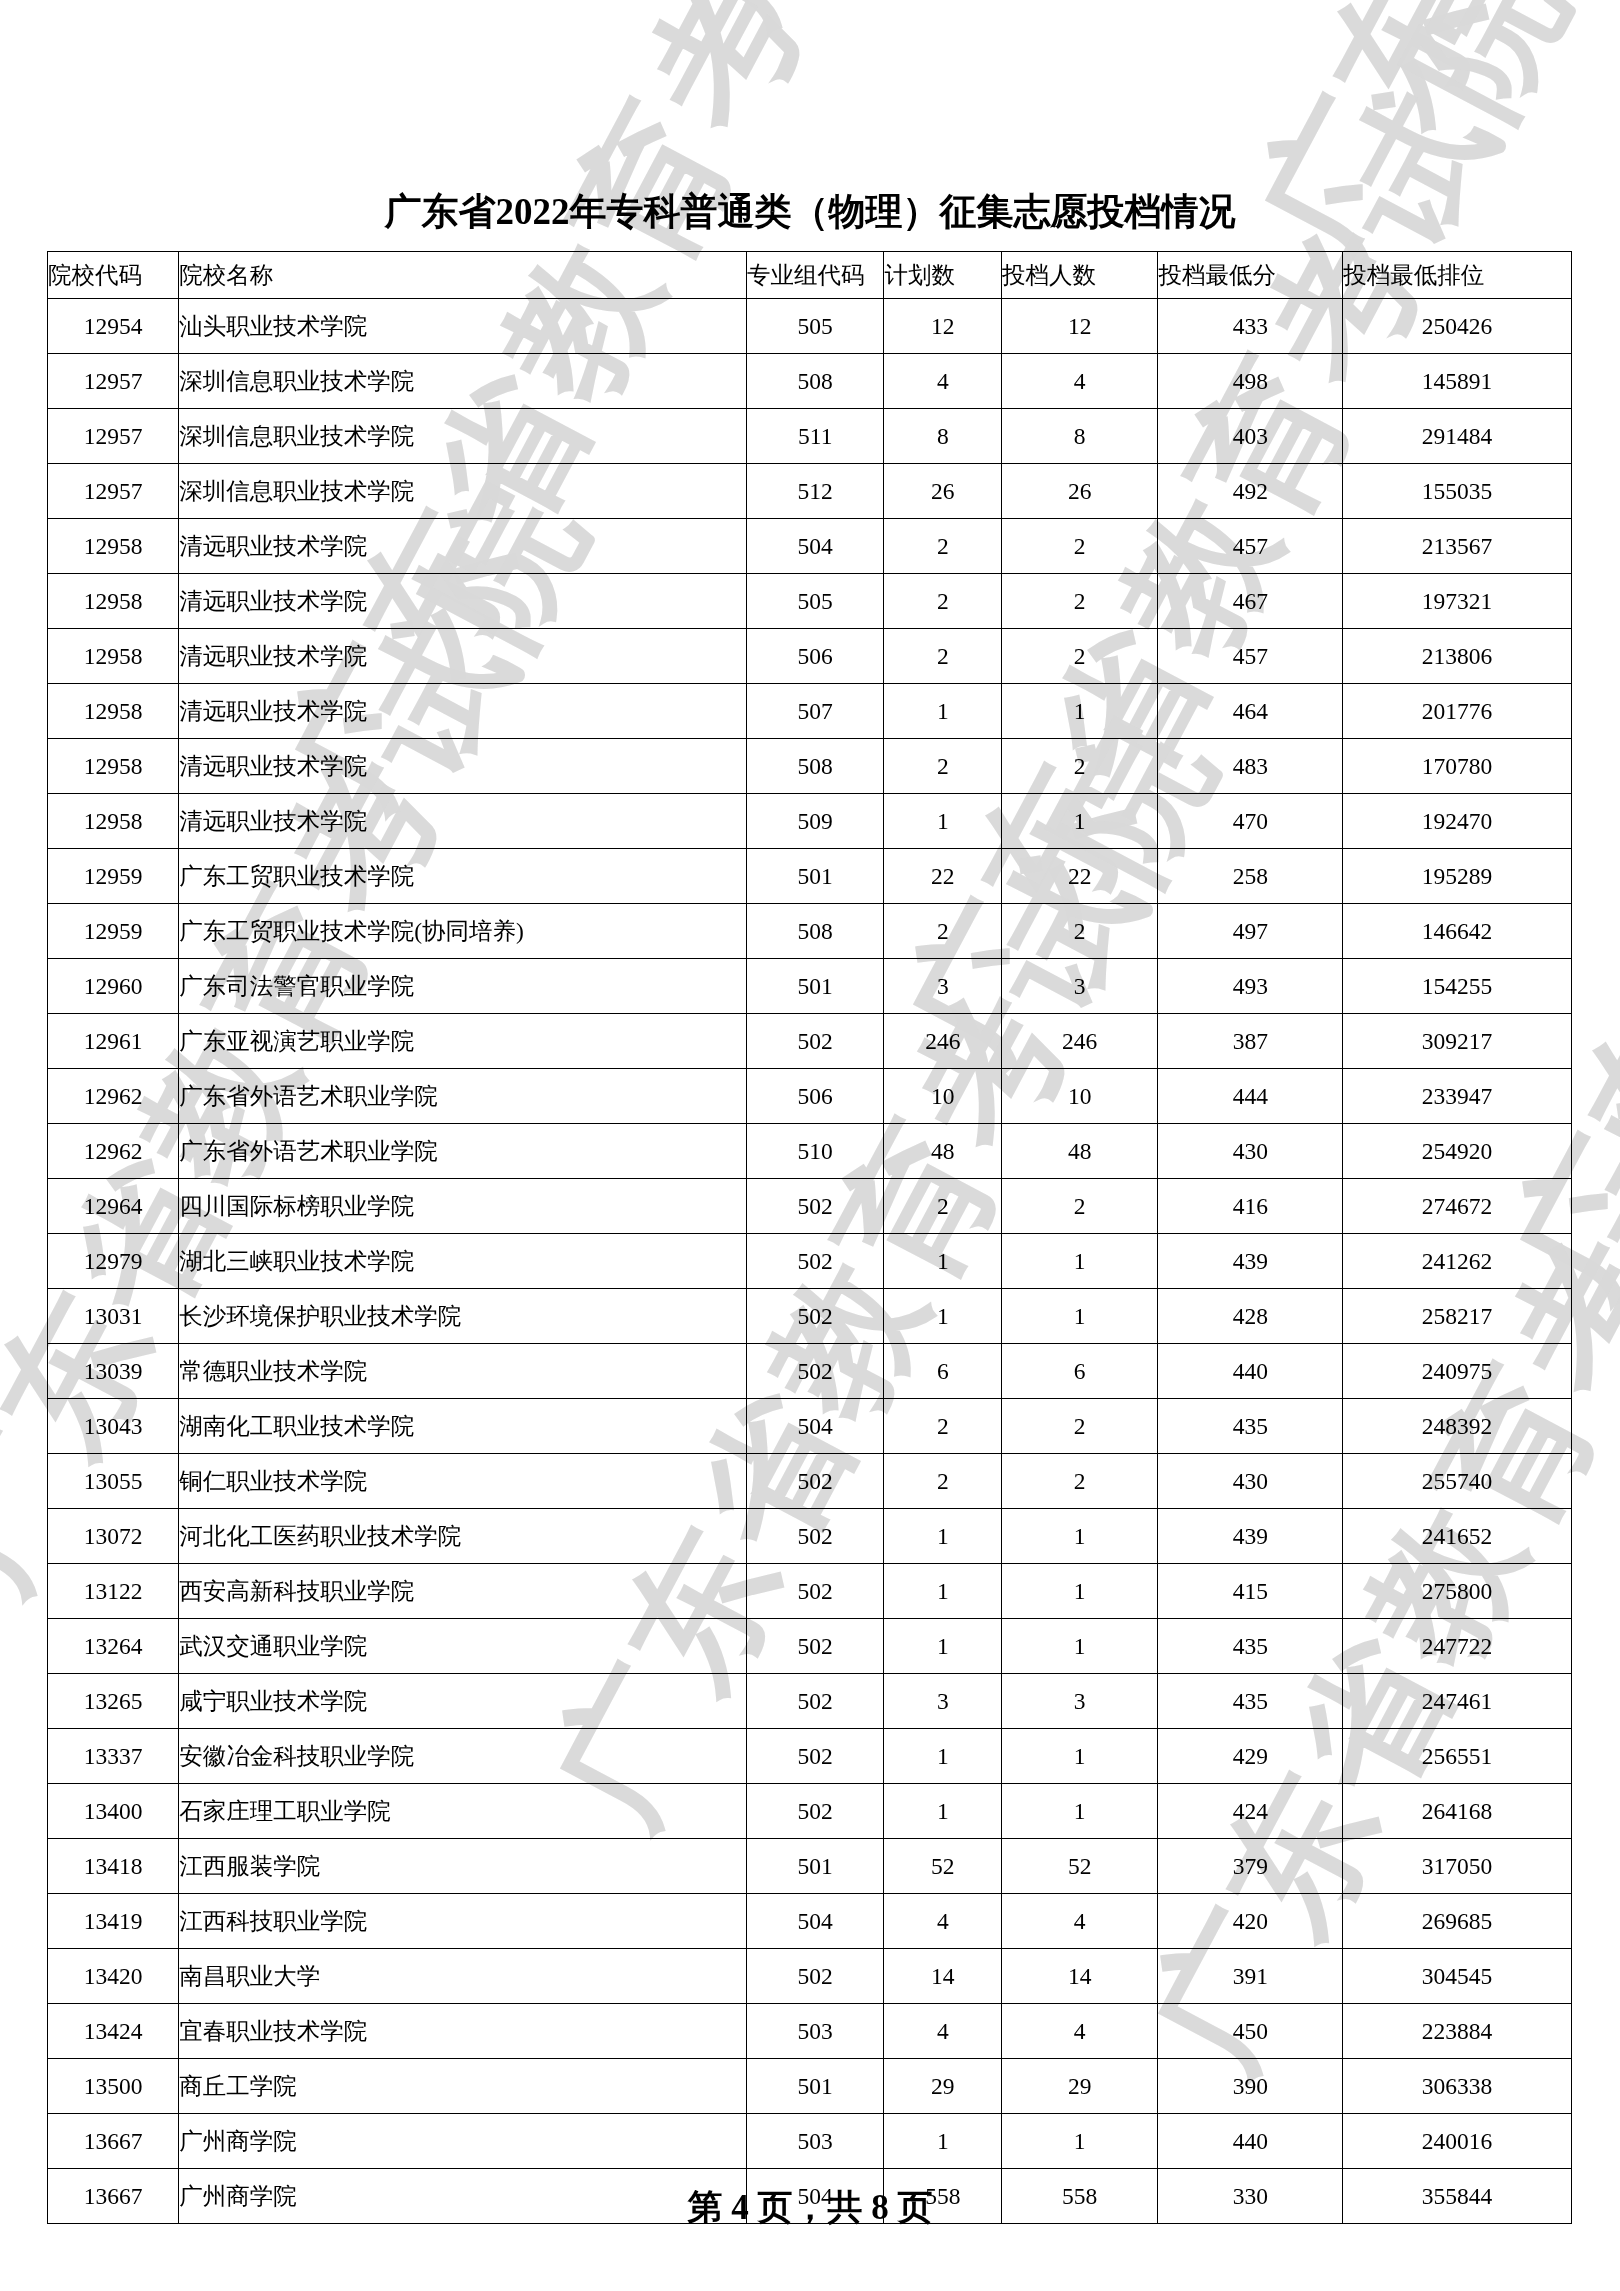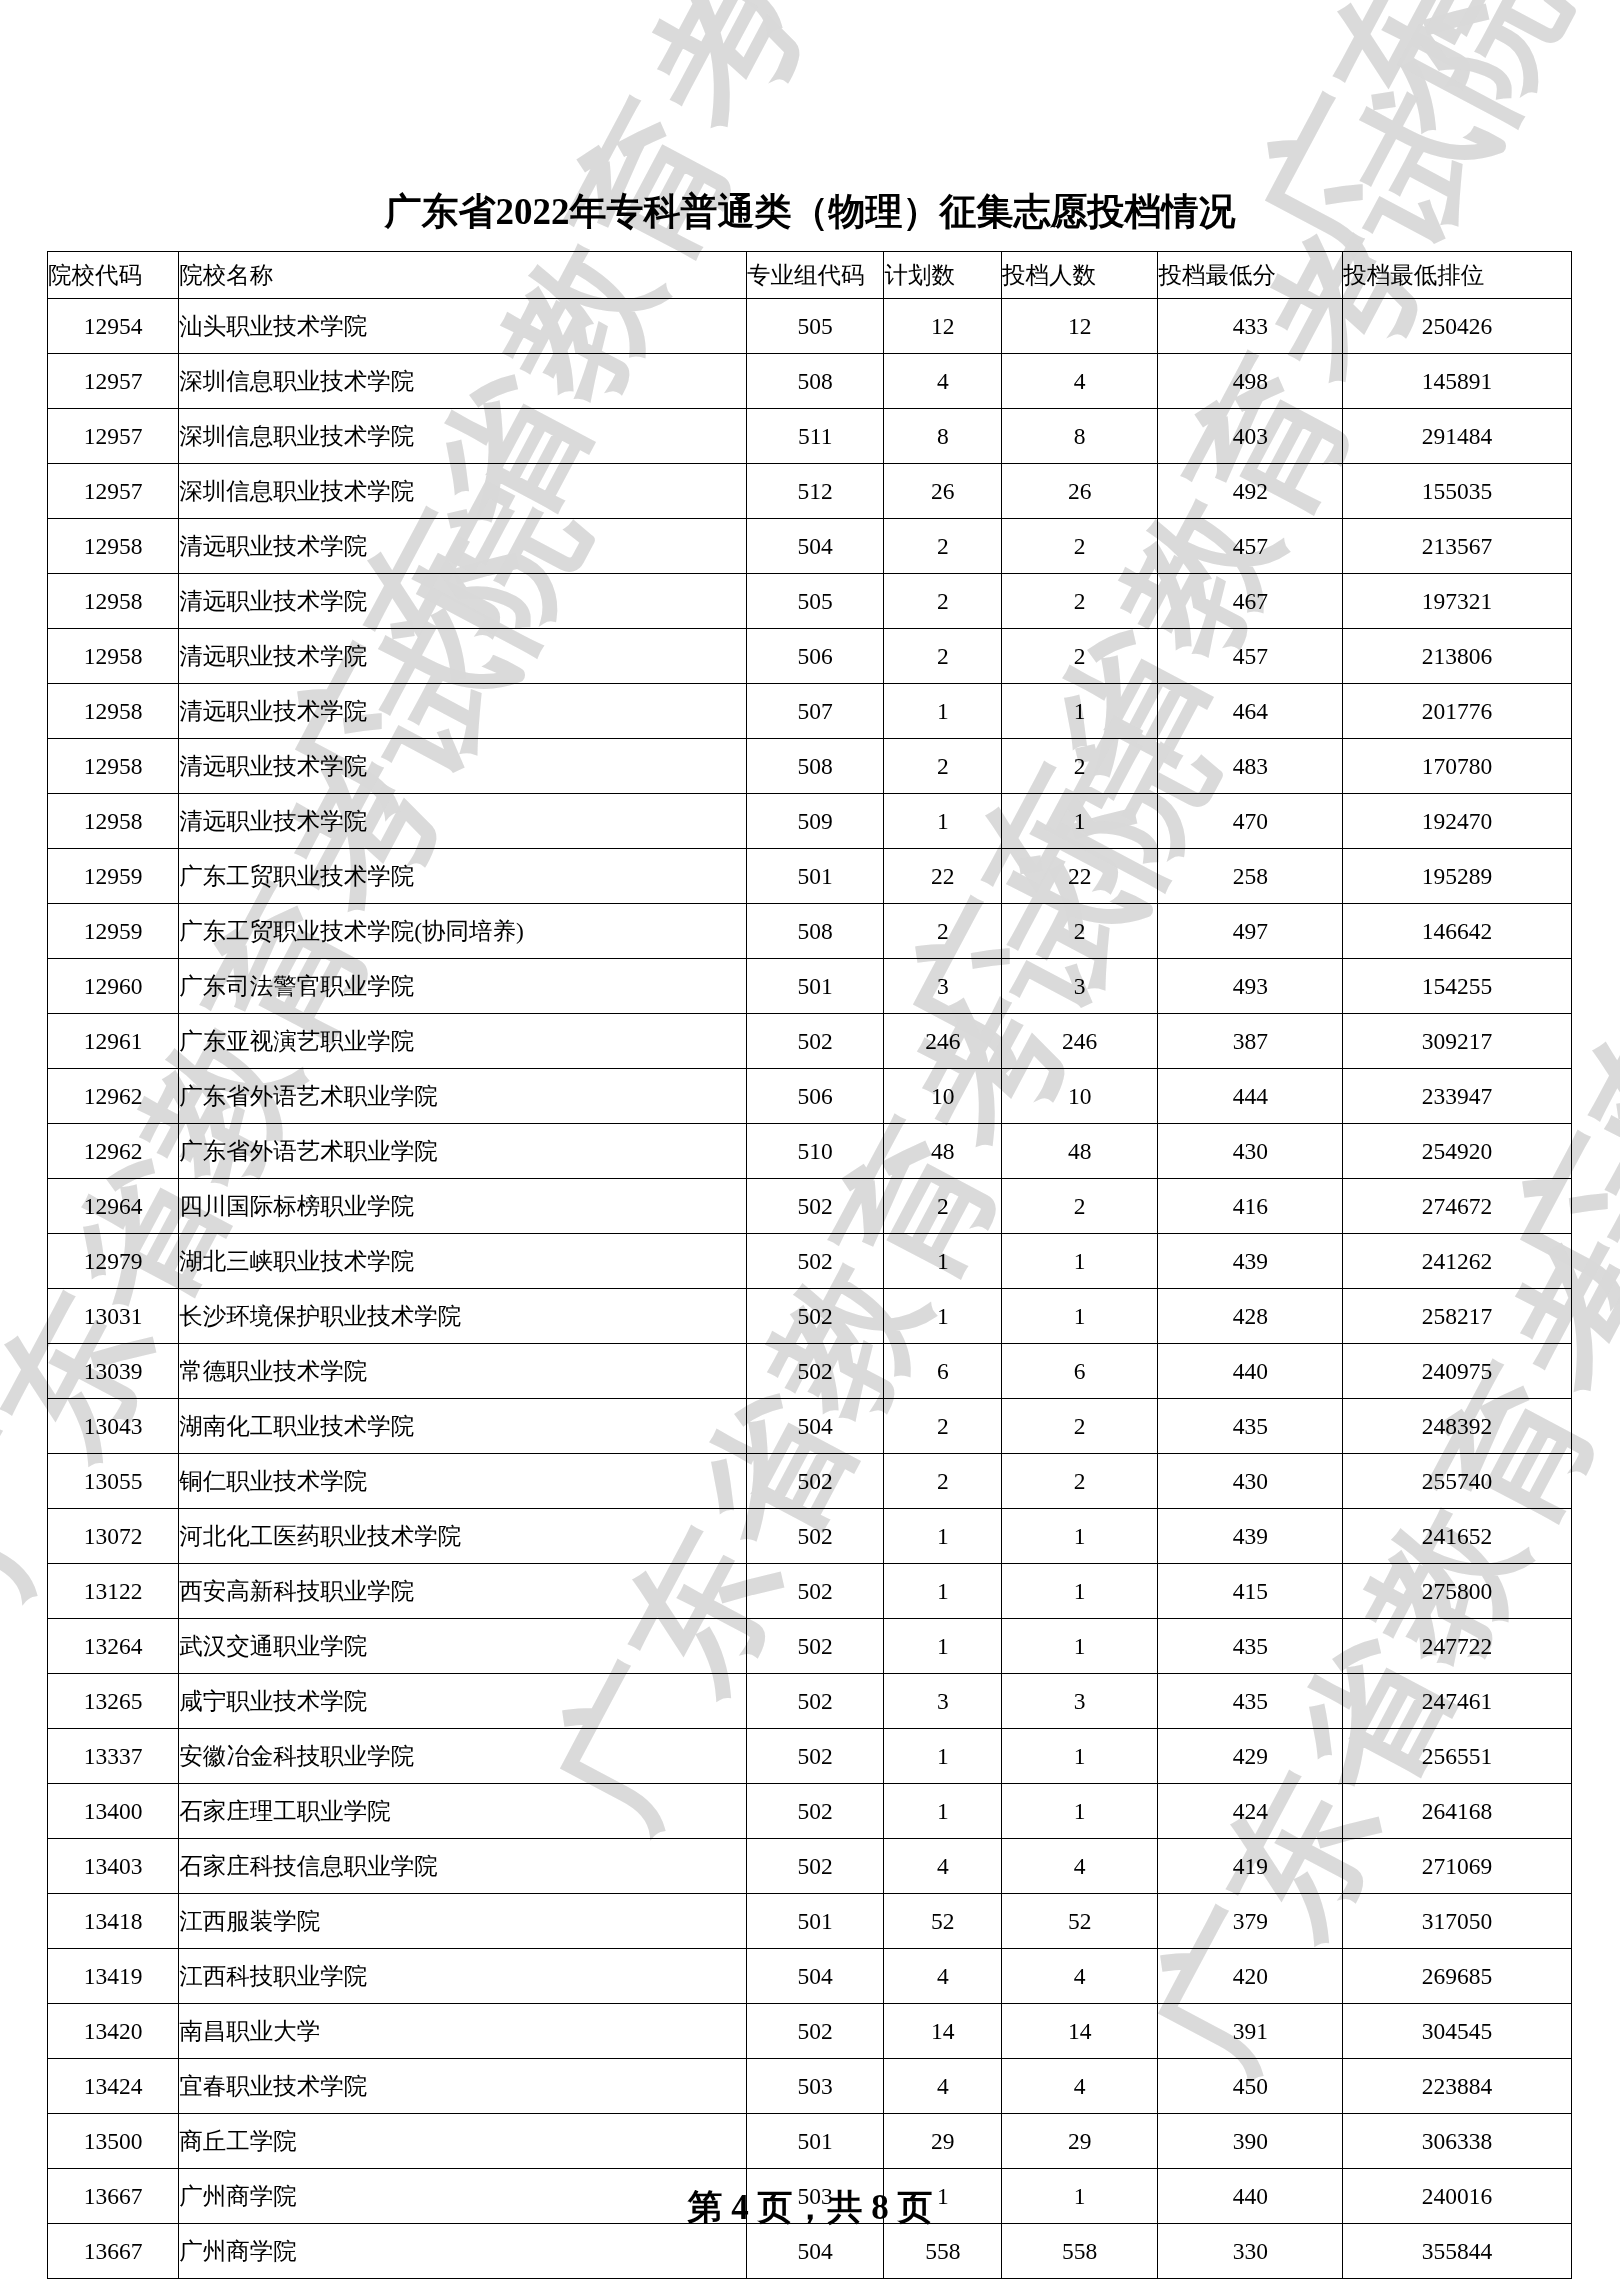--- a/index.html
+++ b/index.html
@@ -397,29 +397,20 @@
           <tr>
             <td class="cell-center">13400</td>
             <td class="cell-left">石家庄理工职业学院</td>
             <td class="cell-center">502</td>
             <td class="cell-center">1</td>
             <td class="cell-center">1</td>
             <td class="cell-center">424</td>
             <td class="cell-center">264168</td>
           </tr>
           <tr>
-            <td class="cell-center">13403</td>
-            <td class="cell-left">石家庄科技信息职业学院</td>
-            <td class="cell-center">502</td>
-            <td class="cell-center">4</td>
-            <td class="cell-center">4</td>
-            <td class="cell-center">419</td>
-            <td class="cell-center">271069</td>
-          </tr>
-          <tr>
             <td class="cell-center">13418</td>
             <td class="cell-left">江西服装学院</td>
             <td class="cell-center">501</td>
             <td class="cell-center">52</td>
             <td class="cell-center">52</td>
             <td class="cell-center">379</td>
             <td class="cell-center">317050</td>
           </tr>
           <tr>
             <td class="cell-center">13419</td>

